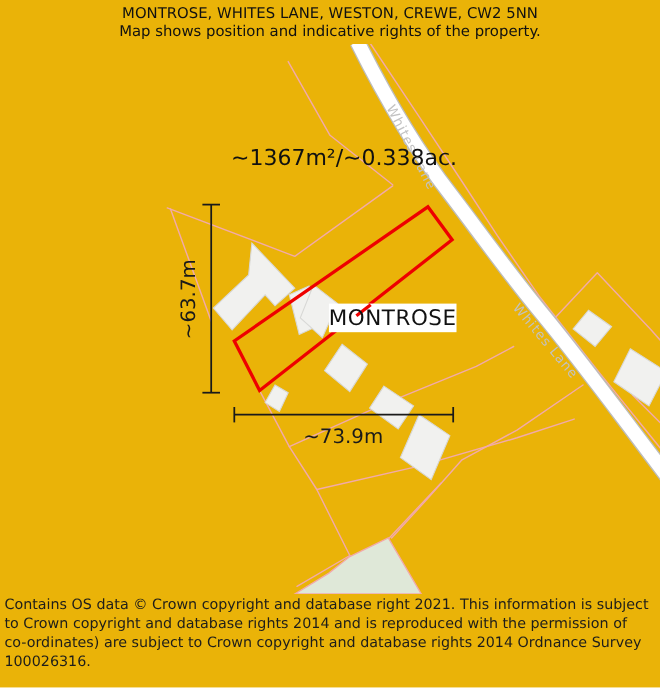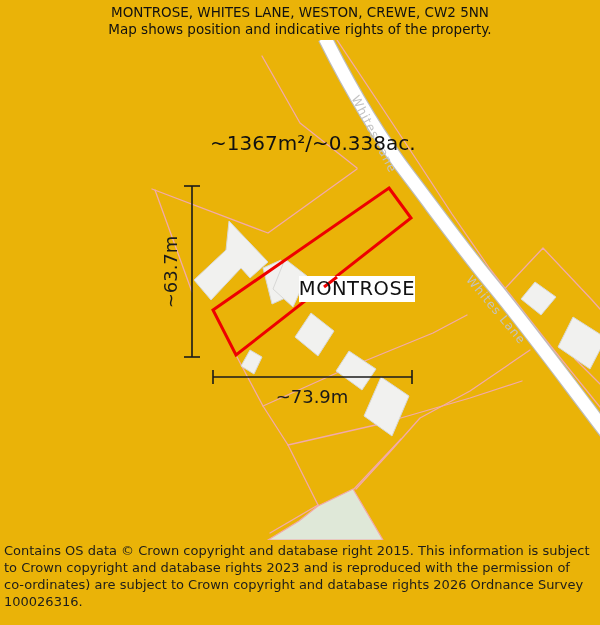--- a/index.html
+++ b/index.html
@@ -84,19 +84,19 @@
         <line x1="213" y1="377" x2="412" y2="377"></line>
         <line x1="213" y1="370" x2="213" y2="384"></line>
         <line x1="412" y1="370" x2="412" y2="384"></line>
         <text class="dimlabel" x="171" y="272" text-anchor="middle" stroke="none" transform="rotate(-90 171 272)" dy="6">~63.7m</text>
         <text class="dimlabel" x="312" y="403" text-anchor="middle" stroke="none">~73.9m</text>
       </g>
     </svg>
   </div>
 
   <div class="footer">
-    <div class="footer-line">Contains OS data © Crown copyright and database right 2015. This information is subject</div>
-    <div class="footer-line">to Crown copyright and database rights 2023 and is reproduced with the permission of</div>
-    <div class="footer-line">co-ordinates) are subject to Crown copyright and database rights 2026 Ordnance Survey</div>
+    <div class="footer-line">Contains OS data © Crown copyright and database right 2021. This information is subject</div>
+    <div class="footer-line">to Crown copyright and database rights 2014 and is reproduced with the permission of</div>
+    <div class="footer-line">co-ordinates) are subject to Crown copyright and database rights 2014 Ordnance Survey</div>
     <div class="footer-line">100026316.</div>
   </div>
 
 </div>
 
 </body></html>

